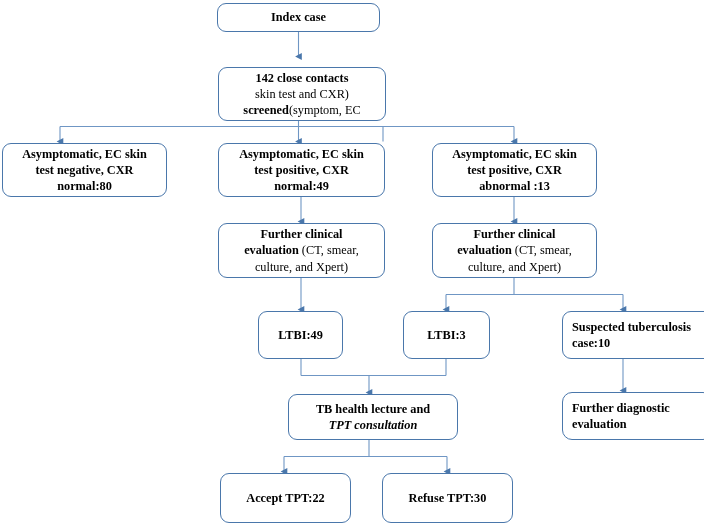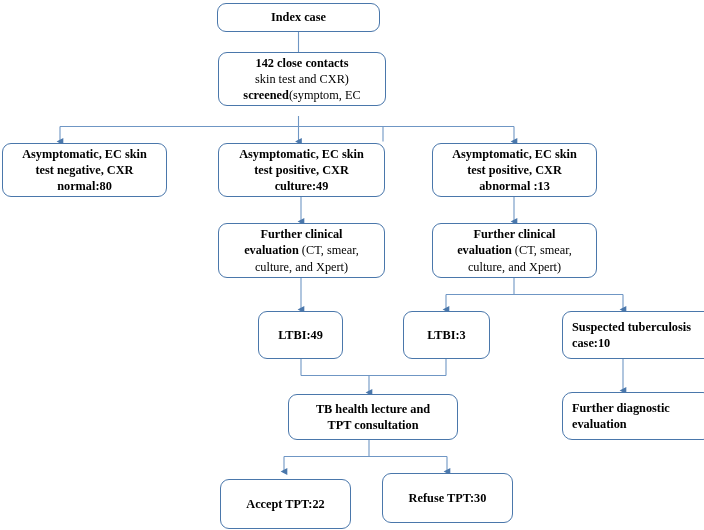--- a/index.html
+++ b/index.html
@@ -99,41 +99,41 @@
       <line x1="447" y1="456.5" x2="447" y2="471.5" marker-end="url(#arrow)"></line>
     </g>
   </svg>
 
   <div class="node" style="left: 217px; top: 3px; width: 163px; height: 29px; border-color: rgb(74, 119, 171); color: rgb(0, 0, 0); background: rgb(255, 255, 255);">
       <span class="txt">
         <span style="display: block;"><span class="b">Index case</span></span>
       </span>
     </div>
 
-  <div class="node" style="left: 218px; top: 52px; width: 168px; height: 54px; border-color: rgb(74, 119, 171); color: rgb(0, 0, 0); background: rgb(255, 255, 255);">
+  <div class="node" style="left: 218px; top: 67px; width: 168px; height: 54px; border-color: rgb(74, 119, 171); color: rgb(0, 0, 0); background: rgb(255, 255, 255);">
       <span class="txt">
         <span style="display: block;"><span class="b">142 close contacts</span></span>
         <span style="display: block;"><span class="n">skin test and CXR)</span></span>
         <span style="display: block;"><span class="b">screened</span><span class="n">(symptom, EC</span></span>
       </span>
     </div>
 
   <div class="node" style="left: 2px; top: 143px; width: 165px; height: 54px; border-color: rgb(74, 119, 171); color: rgb(0, 0, 0); background: rgb(255, 255, 255);">
       <span class="txt">
         <span style="display: block;"><span class="b">Asymptomatic, EC skin</span></span>
         <span style="display: block;"><span class="b">test negative, CXR</span></span>
         <span style="display: block;"><span class="b">normal:80</span></span>
       </span>
     </div>
 
   <div class="node" style="left: 218px; top: 143px; width: 167px; height: 54px; border-color: rgb(74, 119, 171); color: rgb(0, 0, 0); background: rgb(255, 255, 255);">
       <span class="txt">
         <span style="display: block;"><span class="b">Asymptomatic, EC skin</span></span>
         <span style="display: block;"><span class="b">test positive, CXR</span></span>
-        <span style="display: block;"><span class="b">culture:49</span></span>
+        <span style="display: block;"><span class="b">normal:49</span></span>
       </span>
     </div>
 
   <div class="node" style="left: 432px; top: 143px; width: 165px; height: 54px; border-color: rgb(74, 119, 171); color: rgb(0, 0, 0); background: rgb(255, 255, 255);">
       <span class="txt">
         <span style="display: block;"><span class="b">Asymptomatic, EC skin</span></span>
         <span style="display: block;"><span class="b">test positive, CXR</span></span>
         <span style="display: block;"><span class="b">abnormal :13</span></span>
       </span>
     </div>
@@ -169,32 +169,32 @@
   <div class="node left-align" style="left: 550px; top: 311px; width: 151px; height: 48px; border-color: rgb(74, 119, 171); color: rgb(0, 0, 0); background: rgb(255, 255, 255);">
       <span class="txt">
         <span style="display: block;"><span class="b">Suspected tuberculosis</span></span>
         <span style="display: block;"><span class="b">case:10</span></span>
       </span>
     </div>
 
   <div class="node" style="left: 288px; top: 394px; width: 170px; height: 46px; border-color: rgb(74, 119, 171); color: rgb(0, 0, 0); background: rgb(255, 255, 255);">
       <span class="txt">
         <span style="display: block;"><span class="b">TB health lecture and</span></span>
-        <span style="display: block;"><span class="b">TPT consultation</span></span>
+        <span style="display: block; font-style: italic;"><span class="b">TPT consultation</span></span>
       </span>
     </div>
 
   <div class="node left-align" style="left: 550px; top: 392px; width: 151px; height: 48px; border-color: rgb(74, 119, 171); color: rgb(0, 0, 0); background: rgb(255, 255, 255); border-radius: 10px;">
       <span class="txt">
         <span style="display: block;"><span class="b">Further diagnostic</span></span>
         <span style="display: block;"><span class="b">evaluation</span></span>
       </span>
     </div>
 
-  <div class="node" style="left: 220px; top: 473px; width: 131px; height: 50px; border-color: rgb(74, 119, 171); color: rgb(0, 0, 0); background: rgb(255, 255, 255); margin-top: 6px;">
+  <div class="node" style="left: 220px; top: 473px; width: 131px; height: 50px; border-color: rgb(74, 119, 171); color: rgb(0, 0, 0); background: rgb(255, 255, 255);">
       <span class="txt">
         <span style="display: block;"><span class="b">Accept TPT:22</span></span>
       </span>
     </div>
 
   <div class="node" style="left: 382px; top: 473px; width: 131px; height: 50px; border-color: rgb(74, 119, 171); color: rgb(0, 0, 0); background: rgb(255, 255, 255);">
       <span class="txt">
         <span style="display: block;"><span class="b">Refuse TPT:30</span></span>
       </span>
     </div>

